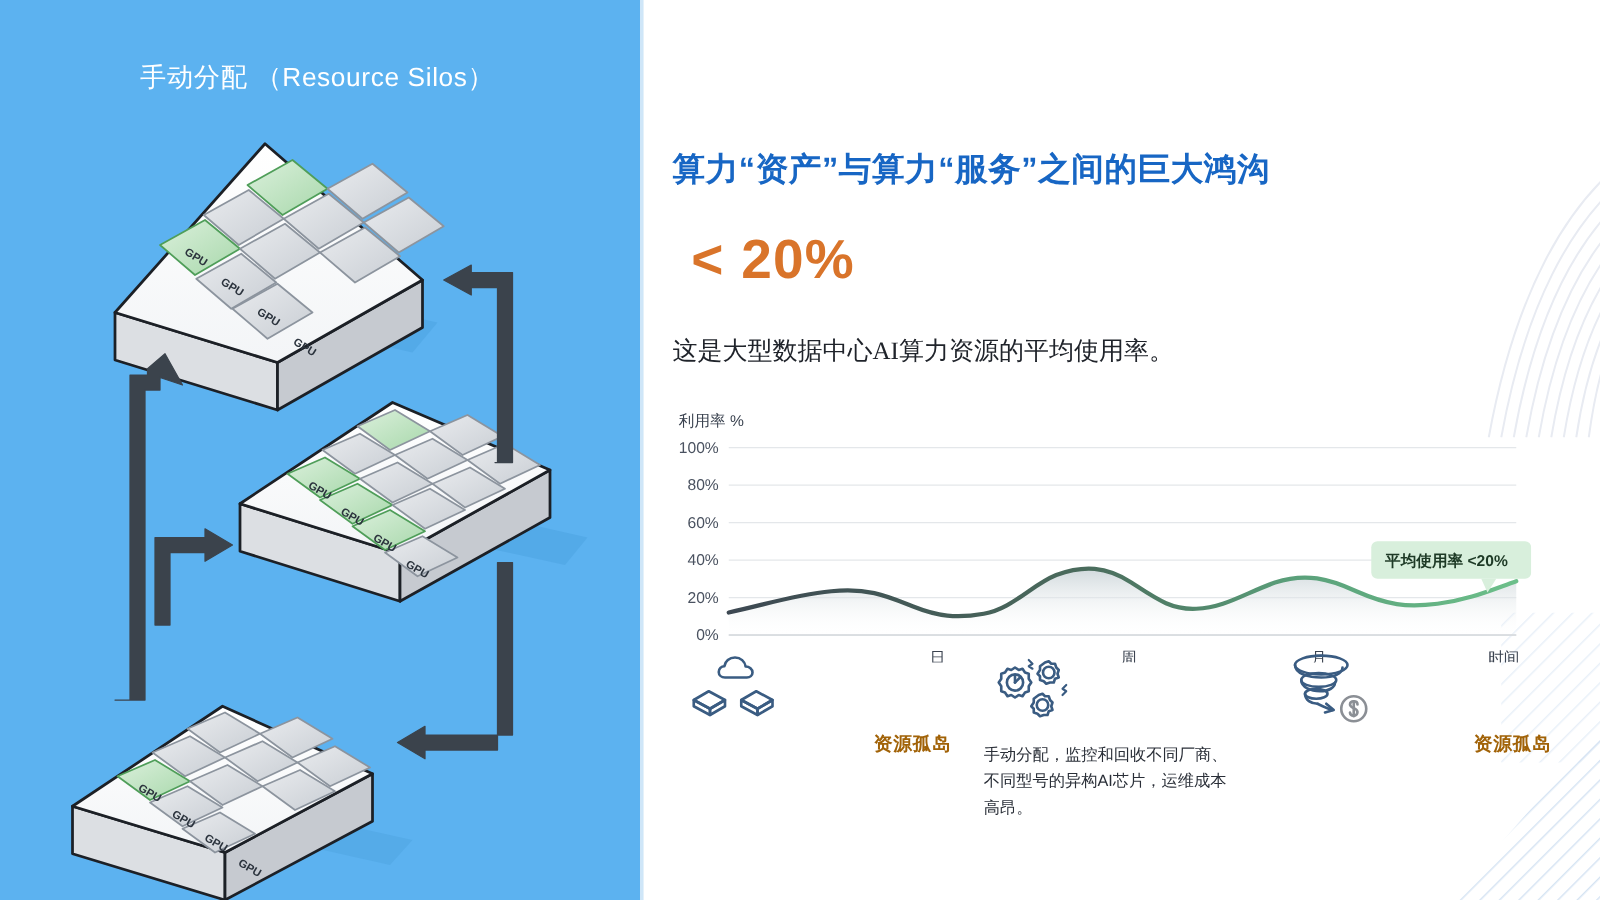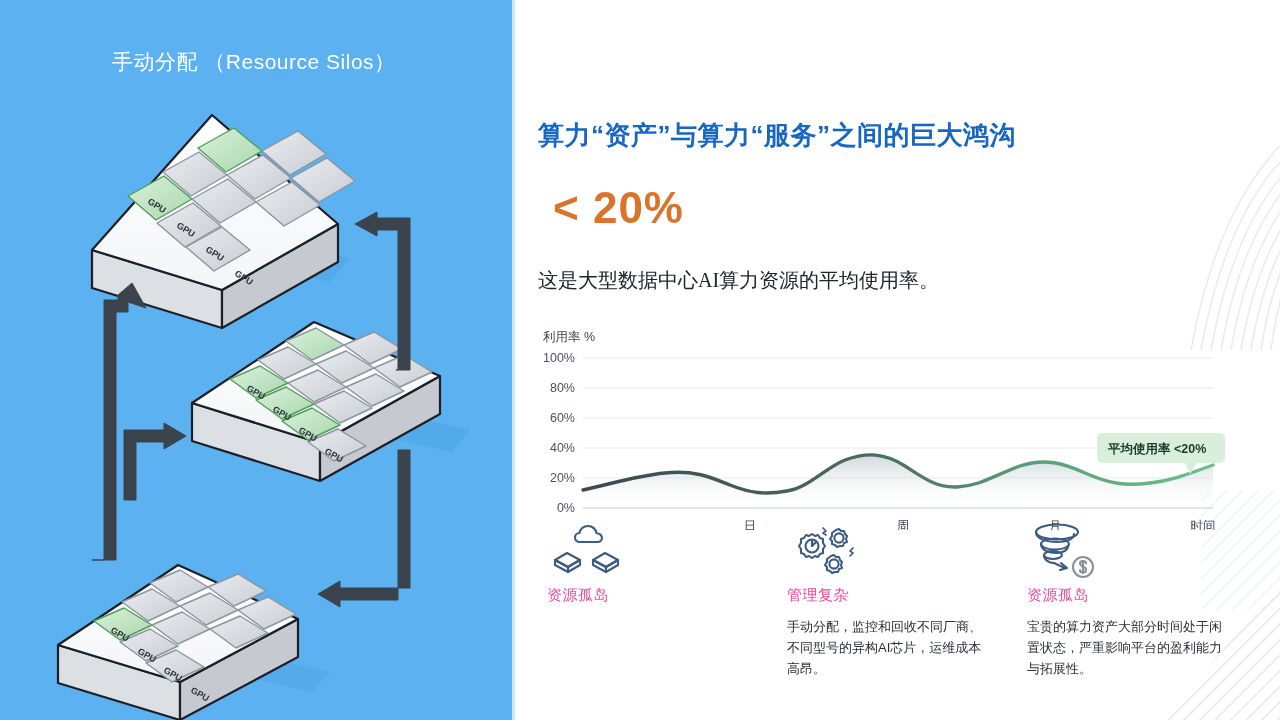--- a/index.html
+++ b/index.html
@@ -61,22 +61,23 @@
   .badge-text{ fill:#1e3a26; font-size:12.5px; font-weight:bold; font-family:"Liberation Sans",sans-serif; }
 
   
   #cards{
     position:absolute; left:32px; top:520px; width:720px; height:195px;
     display:flex; gap:0;
   }
   .card{ width:240px; padding-right:26px; position:relative; }
   .card-icon{ height:62px; display:block; }
   .card-title{
-    margin-top:4px; font-size:15px; font-weight:normal; color:#ec4899;
+    margin-top:4px; font-size:15px; font-weight:bold; color:#a16207;
     letter-spacing:.5px;
+    text-align:right;
   }
   .card-desc{
     margin-top:11px; font-size:13px; line-height:1.62; color:#2a2f38;
     max-width:200px;
   }
 </style>
 </head>
 <body>
 
 <div id="left-panel">
@@ -323,21 +324,20 @@
           <circle cx="52" cy="16" r="4.6"></circle>
 
           <path d="M 44,34 L 47,33 L 49,35 L 52,35 L 53,38 L 55,40 L 54,43 L 55,46 L 52,47 L 51,50
                    L 48,50 L 45,51 L 43,49 L 40,48 L 40,45 L 38,43 L 40,40 L 40,37 Z"></path>
           <circle cx="47" cy="42" r="4.6"></circle>
 
           <path d="M 36,6 L 39,9 L 36,11 L 39,13" stroke-width="1.7"></path>
           <path d="M 66,26 L 63,29 L 66,31 L 63,34" stroke-width="1.7"></path>
         </g>
       </svg>
-      <div class="card-title">管理复杂</div>
       <div class="card-desc">手动分配，监控和回收不同厂商、不同型号的异构AI芯片，运维成本高昂。</div>
     </div>
 
     <div class="card">
       <svg class="card-icon" width="78" height="58" viewBox="0 0 78 58">
         <g fill="none" stroke="#3a5c82" stroke-width="2.1" stroke-linejoin="round" stroke-linecap="round">
           <ellipse cx="30" cy="10" rx="21" ry="7.5"></ellipse>
           <path d="M 9,10 C 9,17 20,20 30,20 C 40,20 47,17 47,12"></path>
           <ellipse cx="28" cy="22" rx="14" ry="5.5"></ellipse>
           <path d="M 14,22 C 14,28 22,31 29,31 C 36,31 41,28 41,24"></path>
@@ -347,17 +347,16 @@
           <path d="M 34,41 L 40,46 L 33,48"></path>
         </g>
         <g fill="none" stroke="#8b8f95" stroke-width="2.1">
           <circle cx="56" cy="45" r="10"></circle>
           <path d="M 56,39 L 56,51" stroke-linecap="round"></path>
           <path d="M 59,41.5 C 59,39.8 57.5,39 56,39 C 54.2,39 53,40 53,41.6
                    C 53,44.8 59,44.2 59,47.6 C 59,49.4 57.6,50.5 56,50.5 C 54.2,50.5 53,49.6 53,48" stroke-linecap="round"></path>
         </g>
       </svg>
       <div class="card-title">资源孤岛</div>
-      <div class="card-desc">宝贵的算力资产大部分时间处于闲置状态，严重影响平台的盈利能力与拓展性。</div>
     </div>
 
   </div>
 </div>
 
 </body></html>

